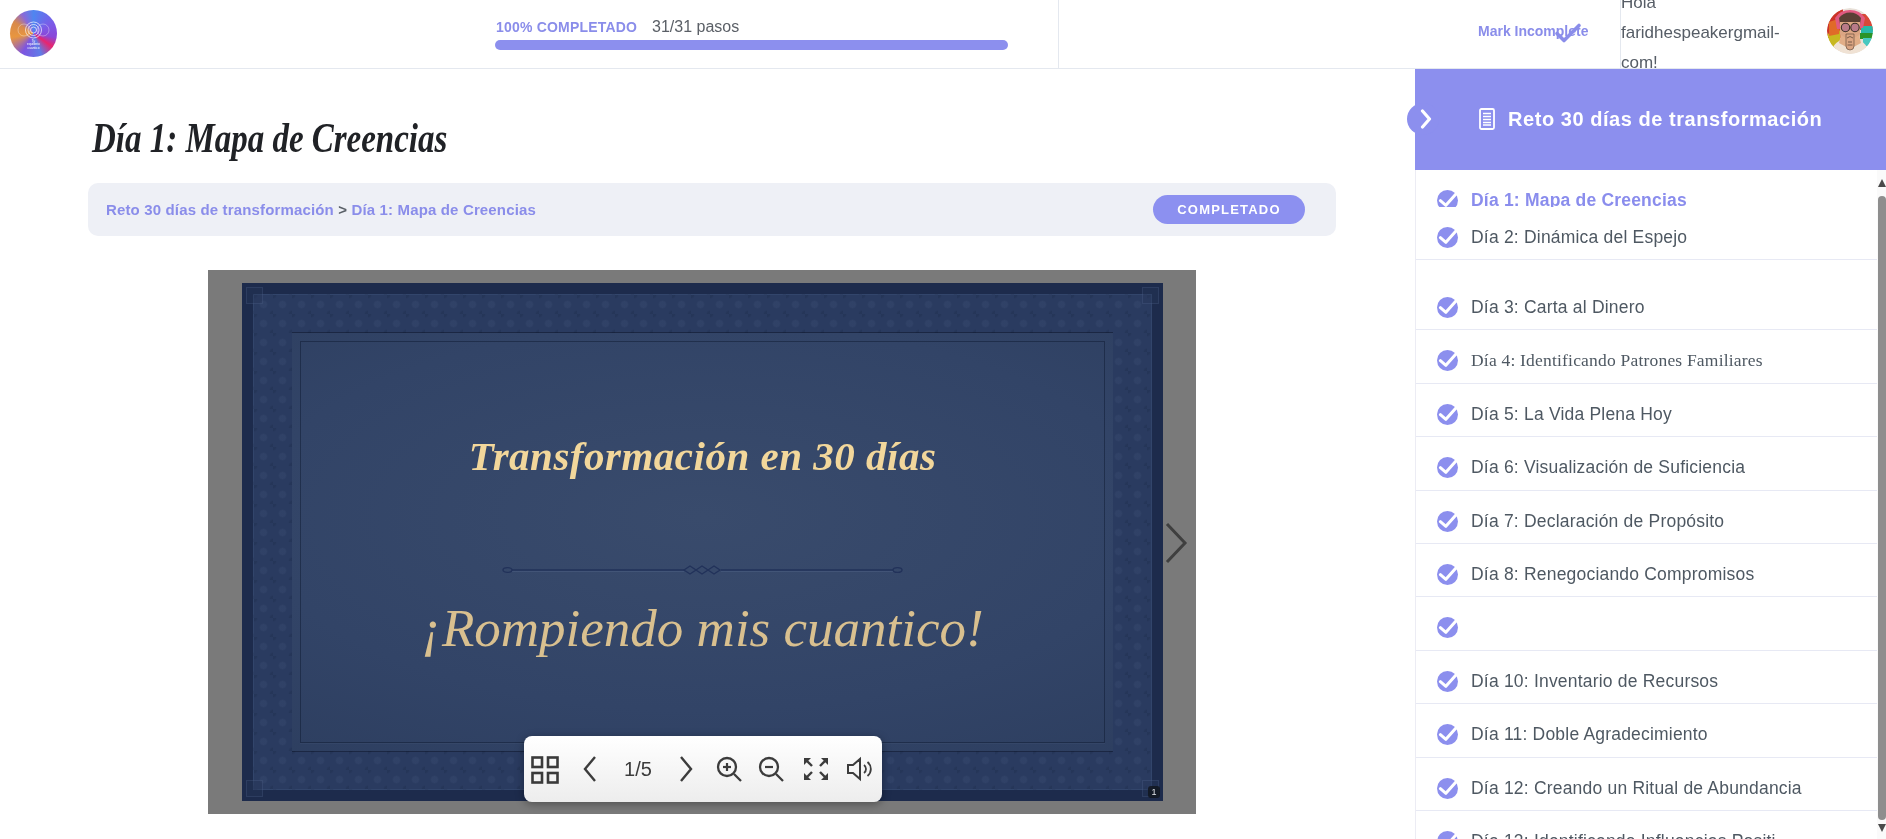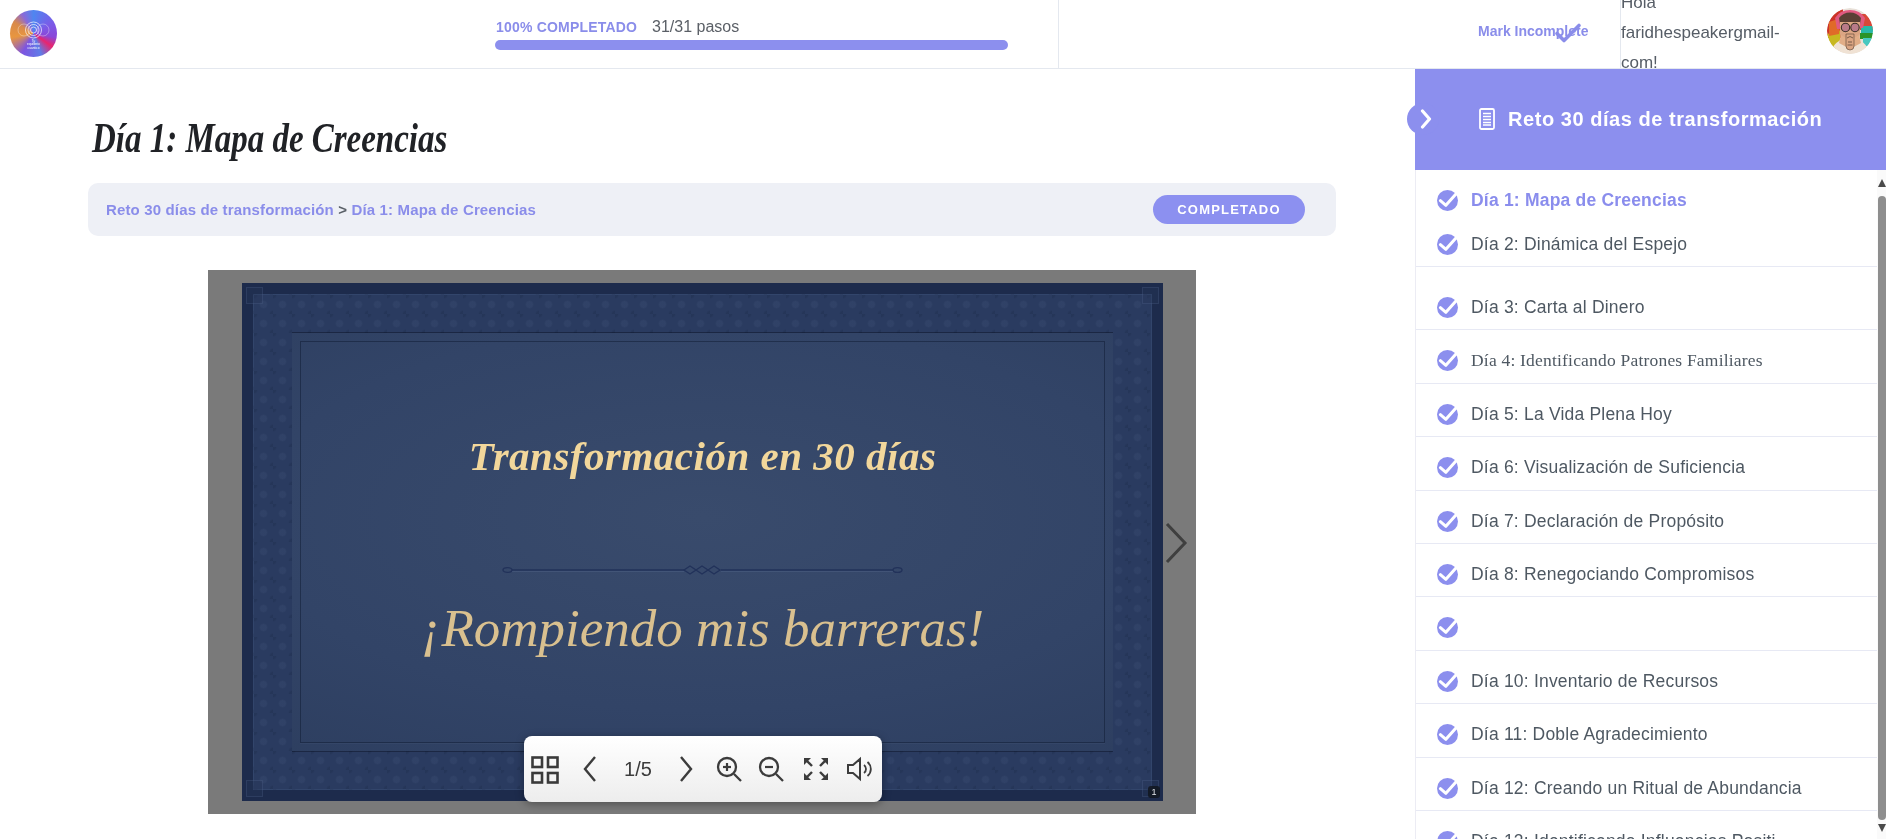--- a/index.html
+++ b/index.html
@@ -177,21 +177,21 @@
         <line x1="220" y1="9" x2="392" y2="9"></line>
         <ellipse cx="6.5" cy="9" rx="4.5" ry="2.4"></ellipse>
         <ellipse cx="396.5" cy="9" rx="4.5" ry="2.4"></ellipse>
         <path d="M183 9 l6 -4 6 4 -6 4 z M195 9 l6 -4 6 4 -6 4 z M207 9 l6 -4 6 4 -6 4 z"></path>
       </g>
       <g stroke="rgba(150,170,205,0.15)" stroke-width="1" fill="none" transform="translate(0,1.4)">
         <line x1="11" y1="9" x2="183" y2="9"></line>
         <line x1="220" y1="9" x2="392" y2="9"></line>
       </g>
     </svg>
-    <div id="slidesub">¡Rompiendo mis barreras!</div>
+    <div id="slidesub">¡Rompiendo mis cuantico!</div>
     <div id="badge1">1</div>
   </div>
   <div id="toolbar">
     <svg style="left:6px;top:19px;" width="30" height="30" viewBox="0 0 30 30">
       <g fill="none" stroke="#3a3a3a" stroke-width="2.6">
         <rect x="2.5" y="2.5" width="9.5" height="9.5"></rect>
         <rect x="18" y="2.5" width="9.5" height="9.5"></rect>
         <rect x="2.5" y="18" width="9.5" height="9.5"></rect>
         <rect x="18" y="18" width="9.5" height="9.5"></rect>
       </g>
@@ -255,21 +255,21 @@
     <div id="sbtitle">Reto 30 días de transformación</div>
   </div>
   <div id="rows">
 <div class="row active" style="top:102.00px;height:53.42px;">
       <svg width="21" height="21" viewBox="0 0 21 21">
           <circle cx="10.5" cy="10.5" r="10.5" fill="#8c8fee"></circle>
           <path d="M3.4 10.6 L8.9 15.3 L19.6 3.2" fill="none" stroke="#fff" stroke-width="3" stroke-linecap="round" stroke-linejoin="round"></path>
         </svg>
       <div class="txt">Día 1: Mapa de Creencias</div>
     </div>
-<div class="row " style="top:146px;height:53.42px;text-align:center;">
+<div class="row " style="top:139px;height:53.42px;text-align:center;">
       <svg width="21" height="21" viewBox="0 0 21 21">
           <circle cx="10.5" cy="10.5" r="10.5" fill="#8c8fee"></circle>
           <path d="M3.4 10.6 L8.9 15.3 L19.6 3.2" fill="none" stroke="#fff" stroke-width="3" stroke-linecap="round" stroke-linejoin="round"></path>
         </svg>
       <div class="txt">Día 2: Dinámica del Espejo</div>
     </div>
 <div class="row " style="top:208.84px;height:53.42px;">
       <svg width="21" height="21" viewBox="0 0 21 21">
           <circle cx="10.5" cy="10.5" r="10.5" fill="#8c8fee"></circle>
           <path d="M3.4 10.6 L8.9 15.3 L19.6 3.2" fill="none" stroke="#fff" stroke-width="3" stroke-linecap="round" stroke-linejoin="round"></path>

